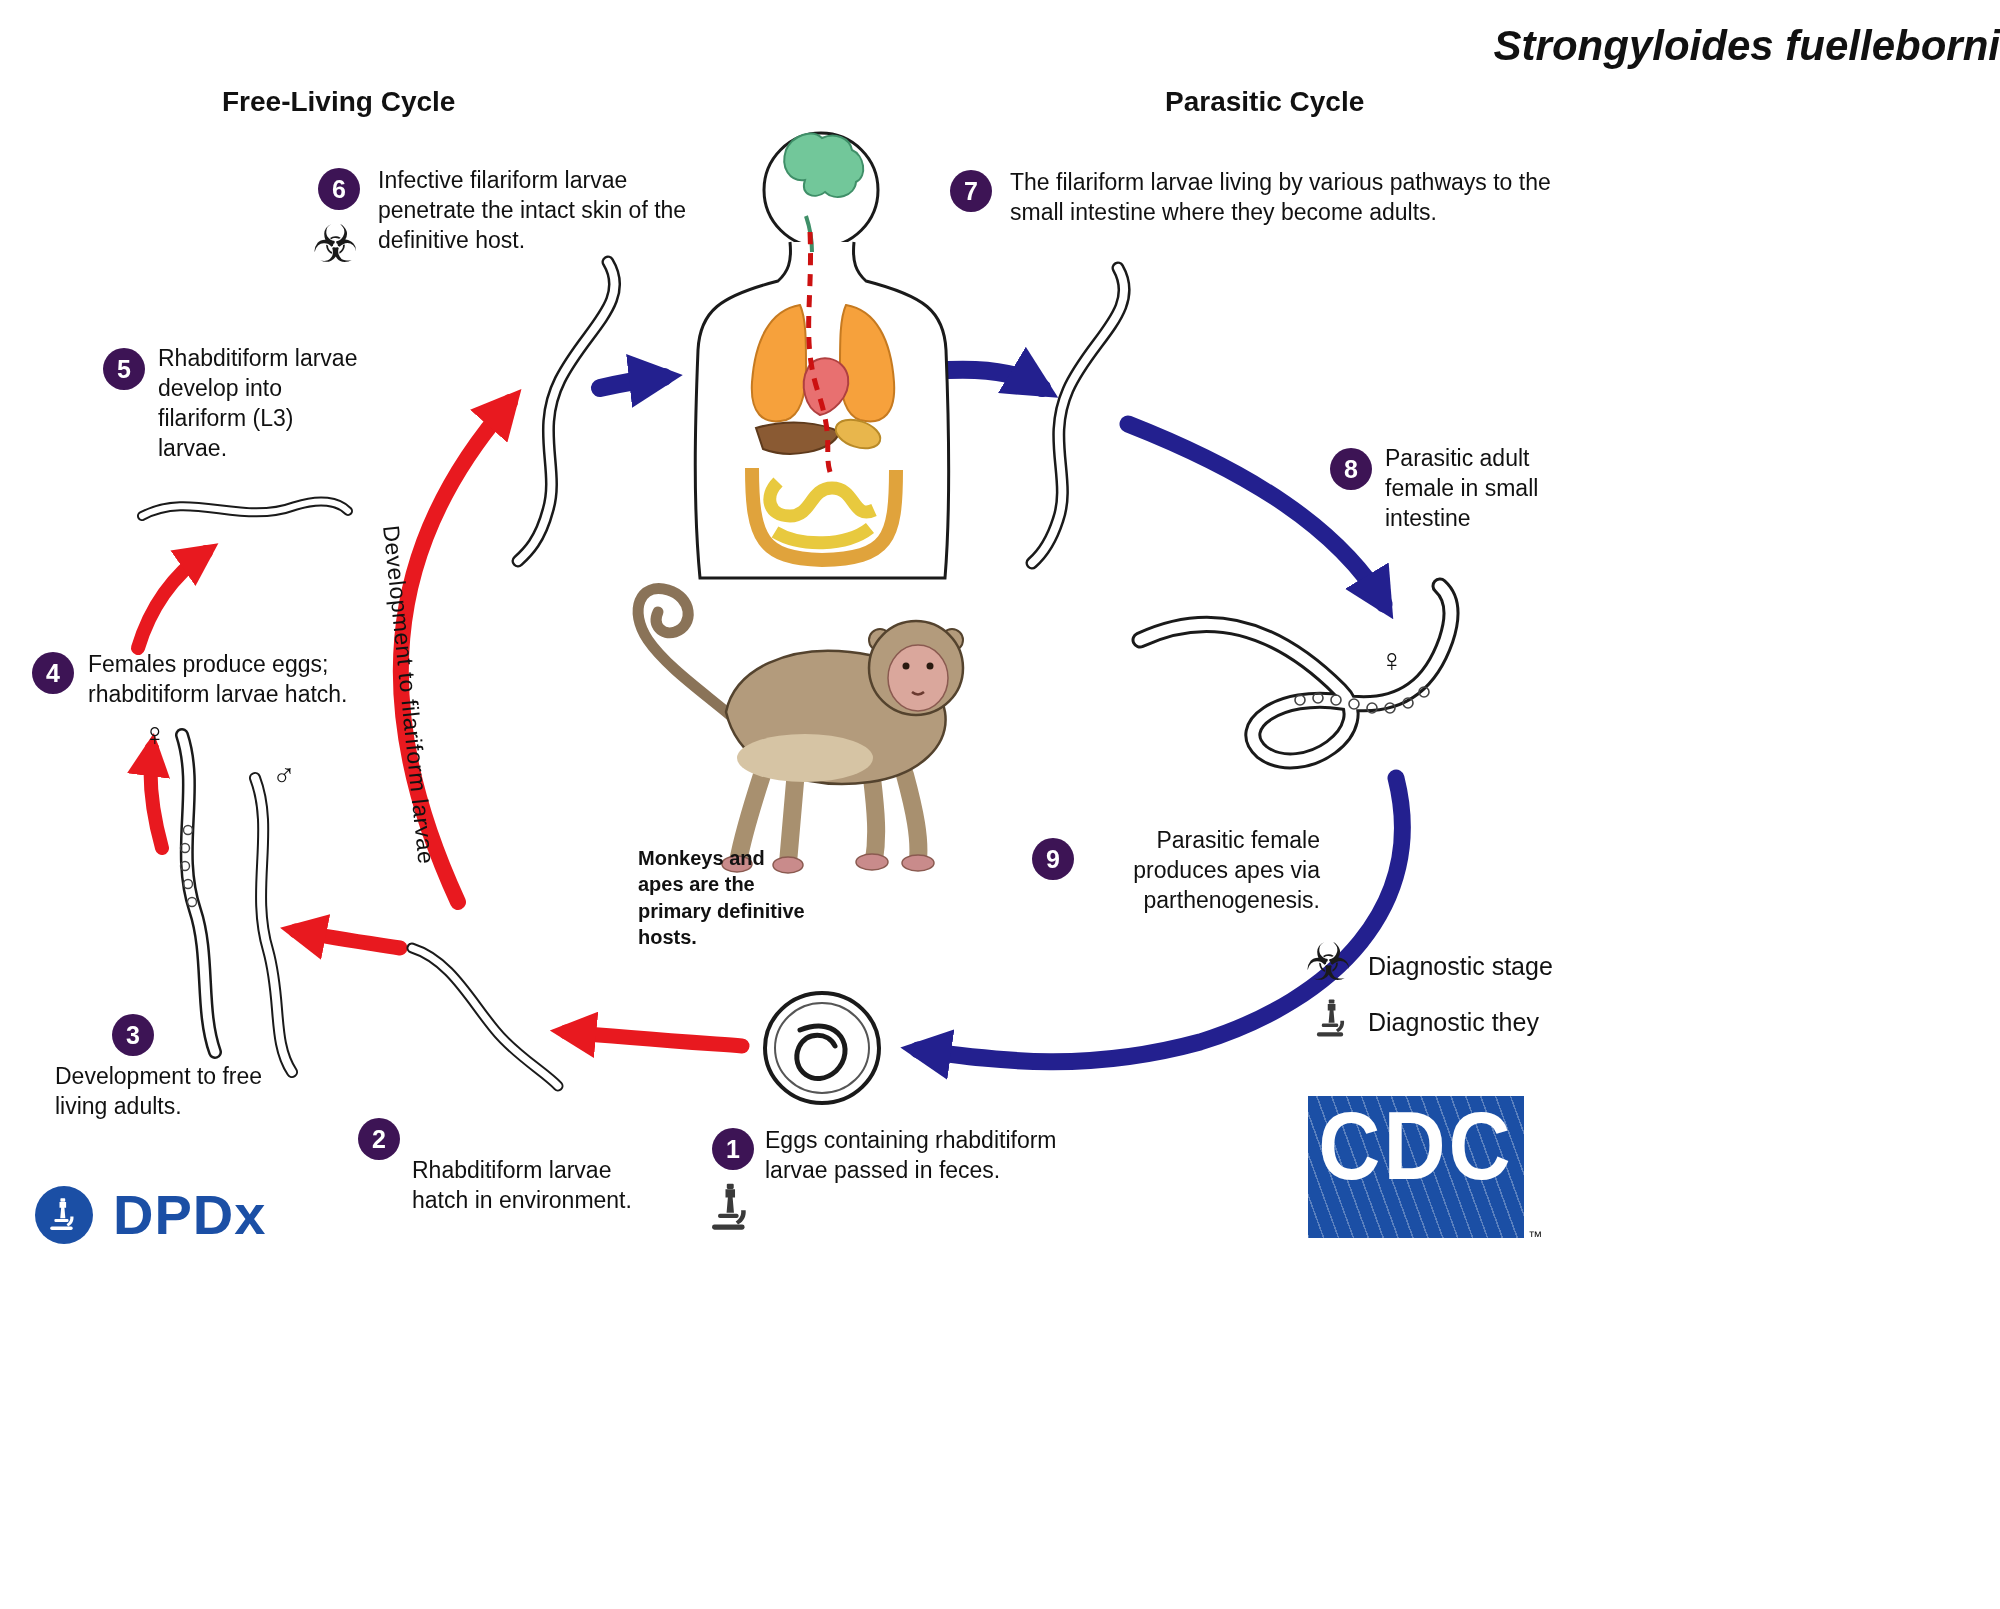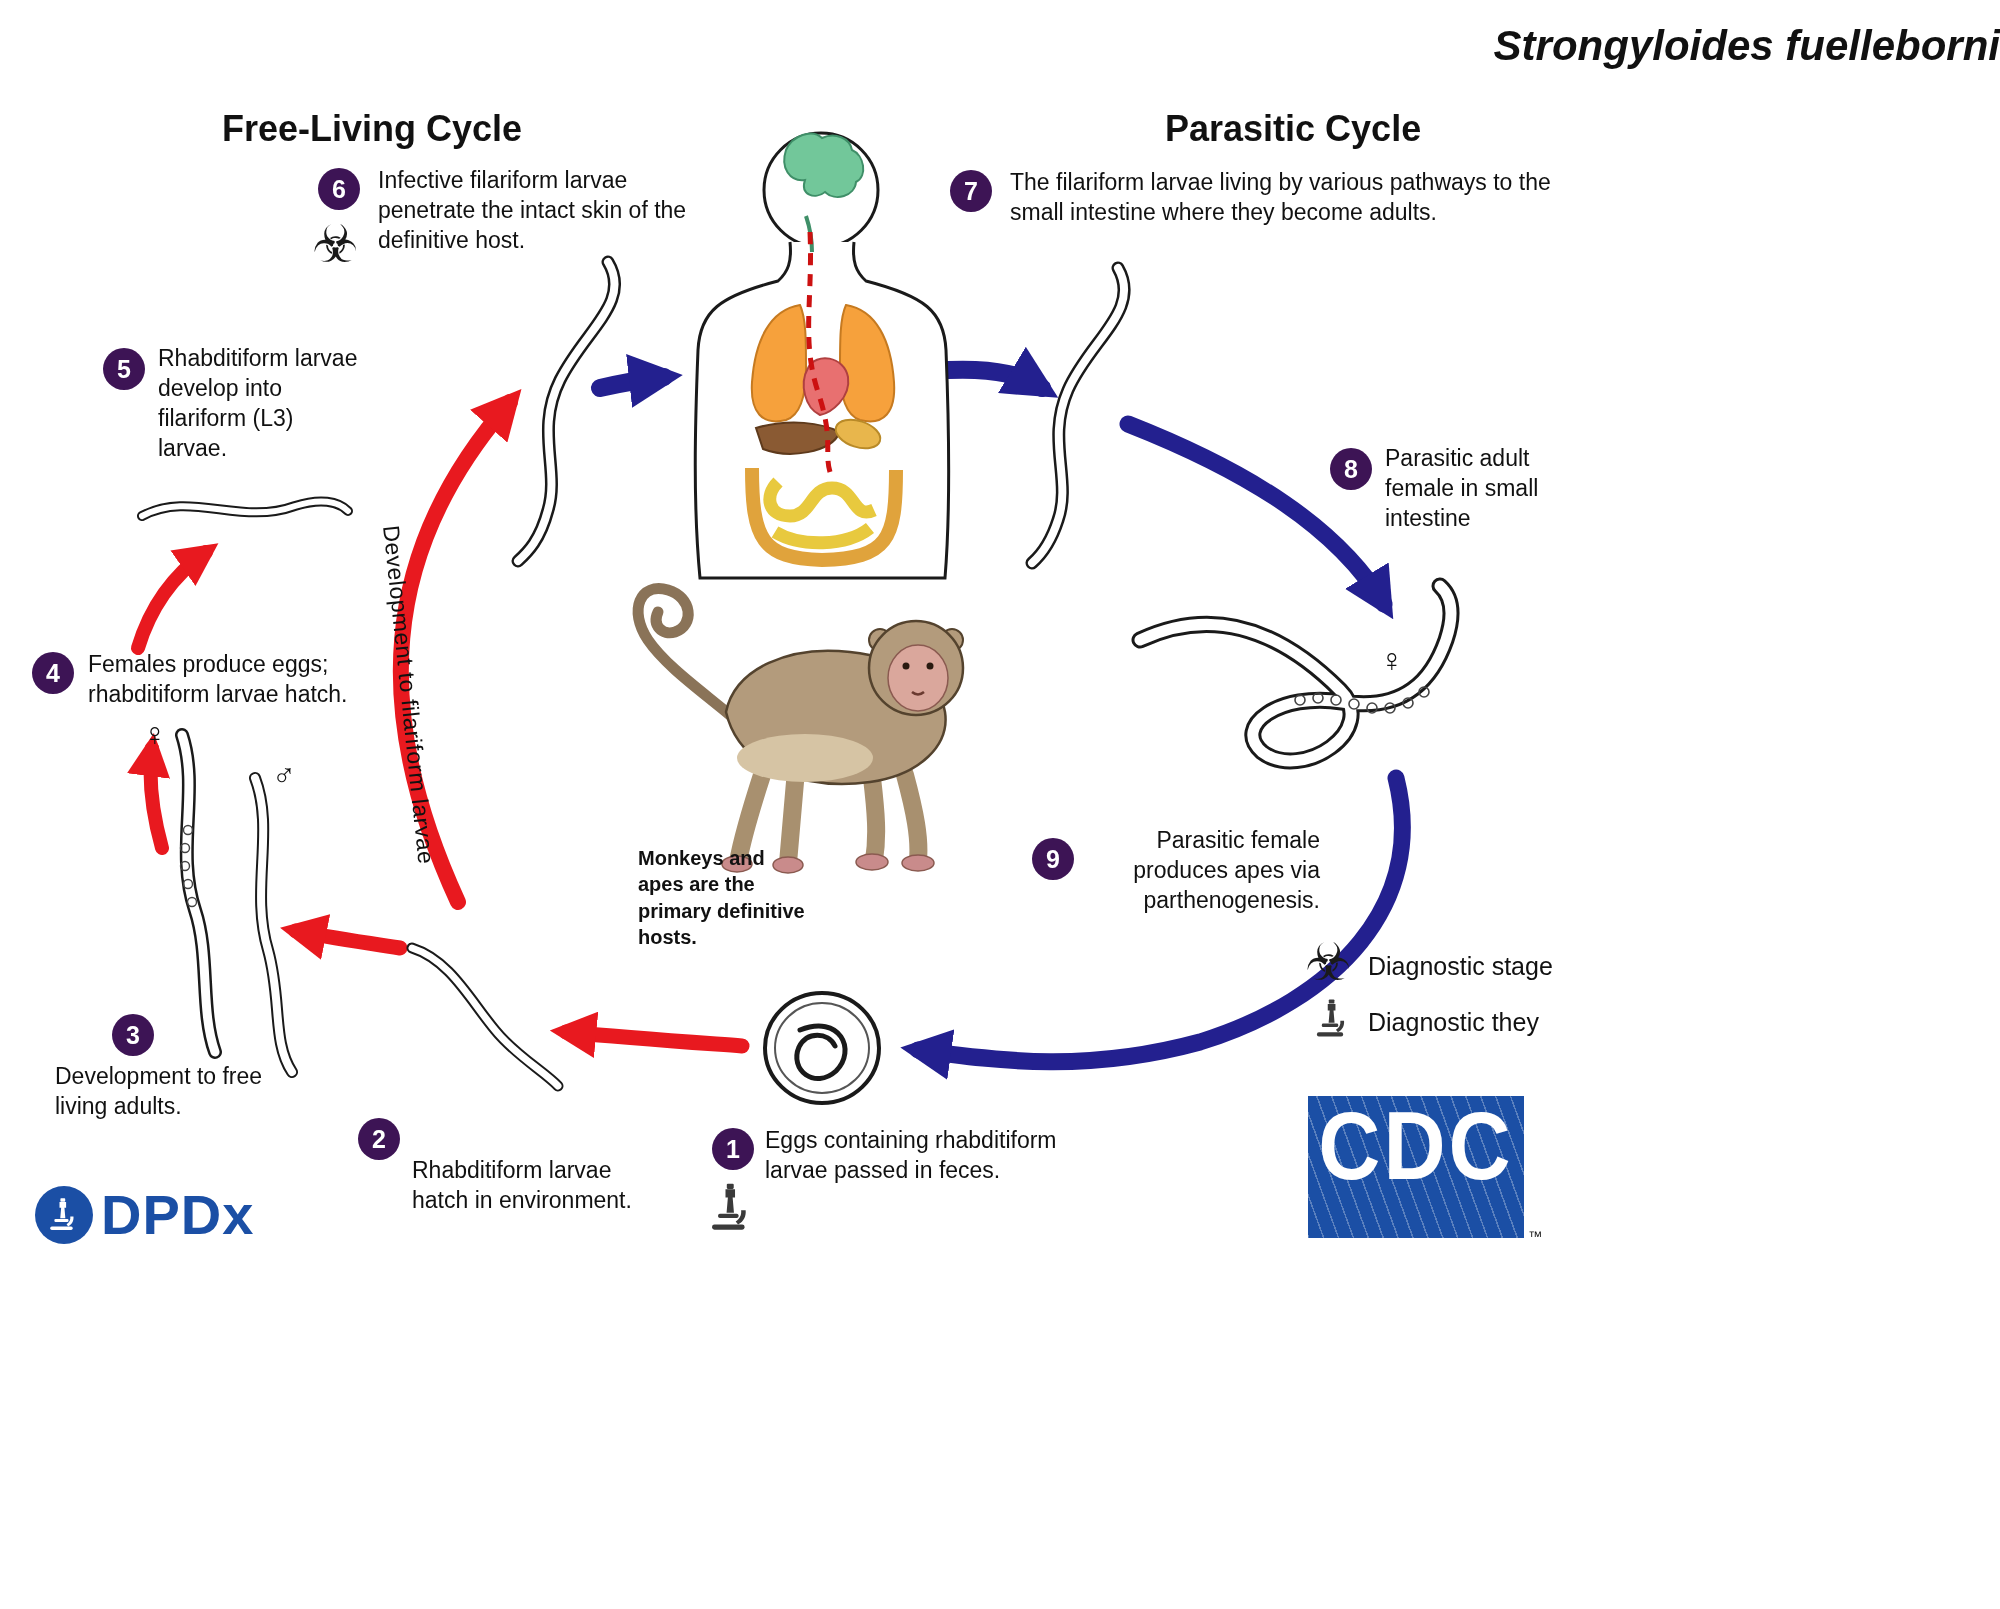--- a/index.html
+++ b/index.html
@@ -3,40 +3,40 @@
 <meta charset="utf-8">
 <style>
   * { margin:0; padding:0; box-sizing:border-box; }
   html,body { background:#fff; }
   body { font-family:"Liberation Sans", sans-serif; color:#111; }
   .canvas { position:relative; width:2000px; height:1609px; background:#fff; overflow:hidden; }
   .art { position:absolute; left:0; top:0; width:2000px; height:1609px; }
 
   .title { position:absolute; left:0; top:22px; width:100%; text-align:right;
            font-size:42px; font-weight:bold; font-style:italic; }
-  .cycle-heading { position:absolute; font-size:36px; font-weight:bold;margin-top:22px; }
+  .cycle-heading { position:absolute; font-size:28px; font-weight:bold; }
 
   .badge { position:absolute; width:42px; height:42px; border-radius:50%;
            background:#3d1455; color:#fff; font-size:25px; font-weight:bold;
            display:flex; align-items:center; justify-content:center; z-index:5; }
   .step-text { position:absolute; font-size:23px; line-height:1.3; z-index:4; }
 
   .sym { position:absolute; font-size:32px; font-weight:bold; z-index:4; }
   .dev-label { position:absolute; left:404px; top:524px; font-size:23px; white-space:nowrap;
                transform-origin:0 0; transform:rotate(84deg); letter-spacing:.5px; z-index:4; }
   .monkey-caption { position:absolute; left:638px; top:845px; width:172px;
                     font-size:20px; line-height:1.32; font-weight:bold; z-index:4; }
 
   .bio-icon { position:absolute; font-size:52px; line-height:1; color:#1a1a1a; z-index:5; }
   .scope-icon { position:absolute; color:#3a3a3a; z-index:5; }
   .scope-icon svg { display:block; }
 
   .legend-label { position:absolute; font-size:25px; z-index:4; }
 
-  .dpdx { position:absolute; left:35px; top:1182px; display:flex; align-items:center; gap:8px; z-index:6; }
+  .dpdx { position:absolute; left:35px; top:1182px; display:flex; align-items:center; gap:20px; z-index:6; }
   .dpdx-emblem { width:58px; height:58px; border-radius:50%; background:#1b4fa5; color:#fff;
                  display:flex; align-items:center; justify-content:center; }
   .dpdx-text { font-size:56px; font-weight:bold; color:#1b4fa5; letter-spacing:1px; }
 
   .cdc-box { position:absolute; left:1308px; top:1096px; width:216px; height:142px;
              background:#1b4fa5; display:flex; align-items:flex-start; justify-content:center; z-index:6;
              background-image:repeating-linear-gradient(70deg, rgba(255,255,255,.28) 0 1.5px, rgba(255,255,255,0) 1.5px 14px); }
   .cdc-text { font-size:86px; font-weight:bold; color:#fff; letter-spacing:3px; transform:scaleY(1.12); }
   .cdc-tm { position:absolute; left:1528px; top:1228px; font-size:14px; z-index:6; }
 </style>

